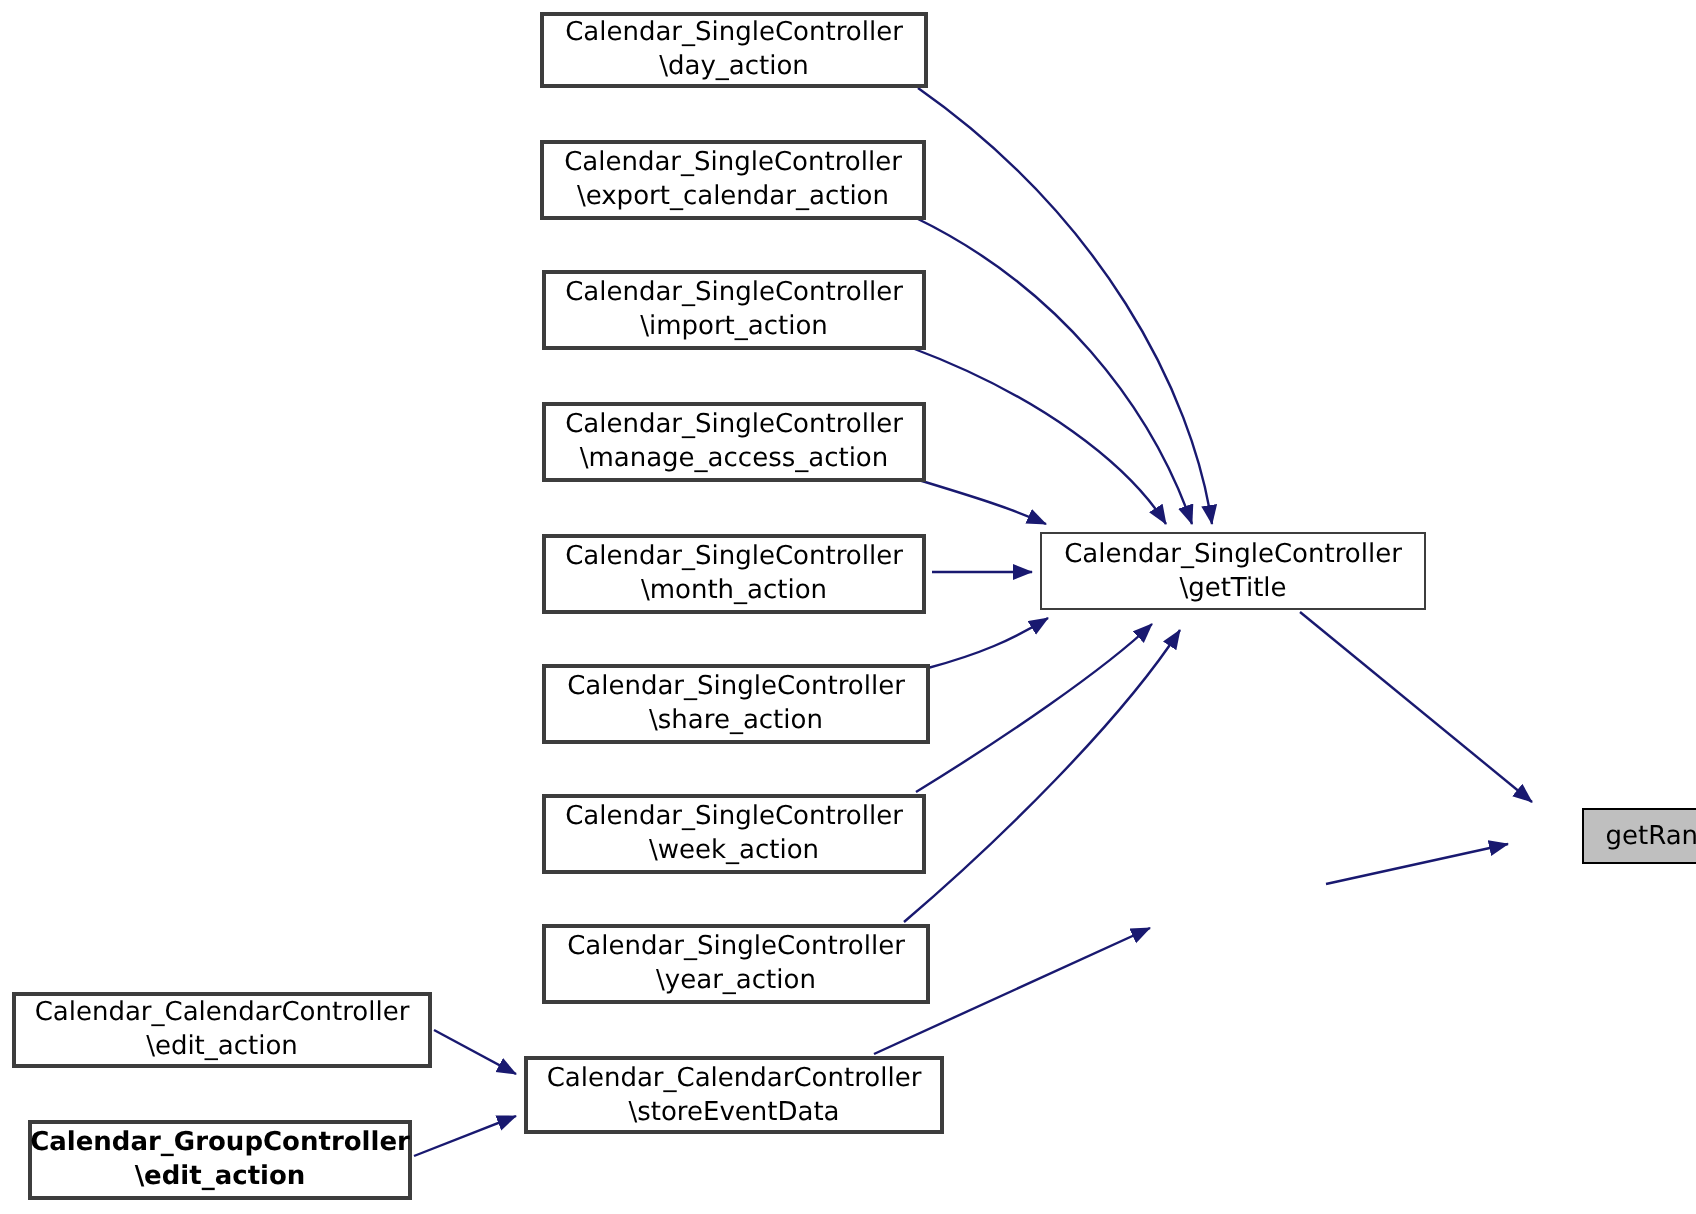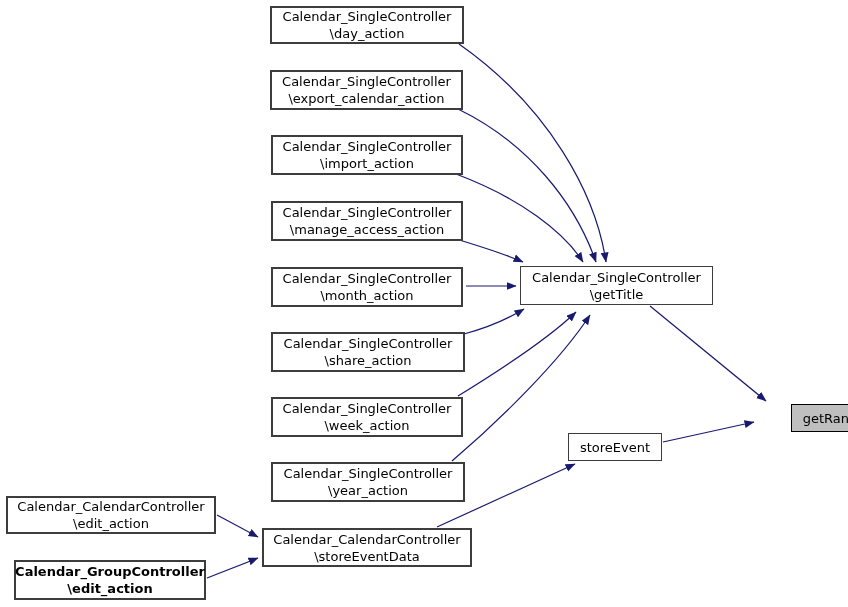--- a/index.html
+++ b/index.html
@@ -84,21 +84,20 @@
     <div class="node" style="left: 271px; top: 267px; width: 192px; height: 40px; border-width: 2px;">Calendar_SingleController
 \month_action</div>
     <div class="node" style="left: 271px; top: 332px; width: 194px; height: 40px; border-width: 2px;">Calendar_SingleController
 \share_action</div>
     <div class="node" style="left: 271px; top: 397px; width: 192px; height: 40px; border-width: 2px;">Calendar_SingleController
 \week_action</div>
     <div class="node" style="left: 271px; top: 462px; width: 194px; height: 40px; border-width: 2px;">Calendar_SingleController
 \year_action</div>
     <div class="node" style="left: 520px; top: 266px; width: 193px; height: 39px; border-width: 1px;">Calendar_SingleController
 \getTitle</div>
-    <div class="node" style="left: 568px; top: 433px; width: 94px; height: 28px; border-width: 1px;">storeEvent</div>
     <div class="node highlight" style="left: 791px; top: 404px; width: 86px; height: 28px; border-width: 1.5px;">getRange</div>
     <div class="node" style="left: 6px; top: 496px; width: 210px; height: 38px; border-width: 2px;">Calendar_CalendarController
 \edit_action</div>
     <div class="node" style="left: 14px; top: 560px; width: 192px; height: 40px; border-width: 2px; font-weight: bold;">Calendar_GroupController
 \edit_action</div>
     <div class="node" style="left: 262px; top: 528px; width: 210px; height: 39px; border-width: 2px;">Calendar_CalendarController
 \storeEventData</div>
   </div>
 
 </body></html>

